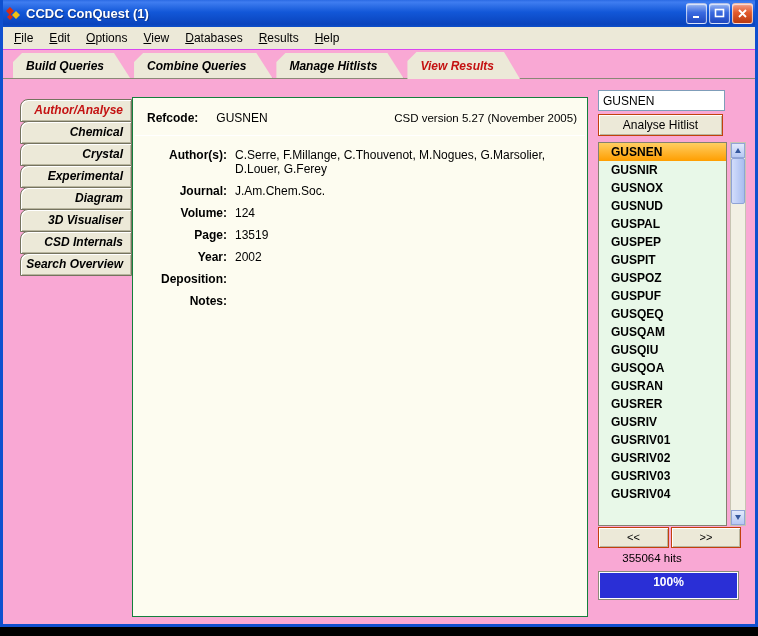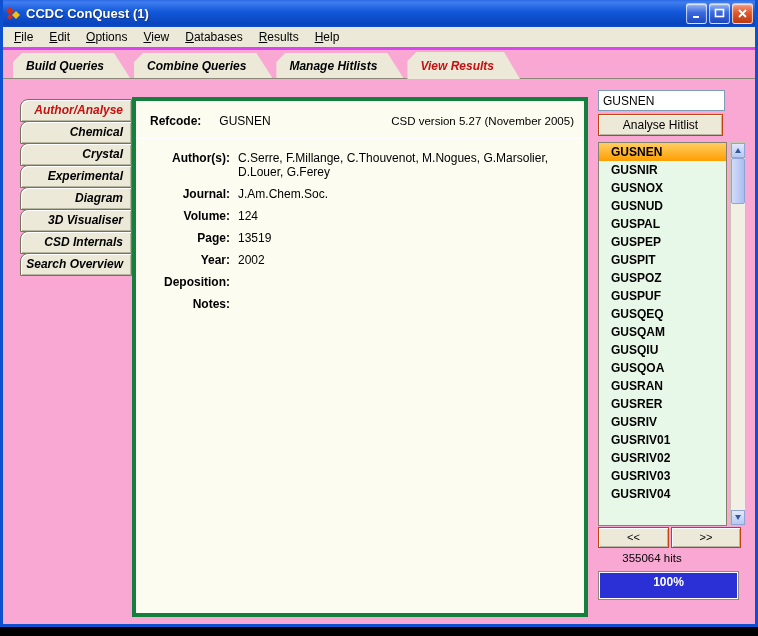--- a/index.html
+++ b/index.html
@@ -36,21 +36,21 @@
     background:linear-gradient(#9cb8f2 0%,#3a6ae0 45%,#1f48c0 100%);
     box-shadow:inset 0 1px 1px rgba(255,255,255,.7);
     display:flex; align-items:center; justify-content:center;
   }
   .winbtn.close { background:linear-gradient(#f2a08c 0%,#e25b2d 45%,#b93a10 100%); }
 
   
   .menubar {
     position:absolute; top:27px; left:0; right:0; height:23px;
     background:#ece9d8; display:flex; align-items:center; padding-left:3px;
-    border-bottom:3px solid #d946ef;
+    border-bottom:1px solid #d946ef;
   }
   .menu-item { display:inline-block; padding:2px 8px; font-size:12px; color:#000; }
   .menu-item::first-letter { text-decoration:underline; }
 
   
   .tabstrip { position:absolute; top:51px; left:0; right:0; height:28px; }
   .tabline { position:absolute; bottom:0; left:0; right:0; height:1px; background:#8a8876; z-index:1; }
   .tabs { position:absolute; bottom:1px; left:10px; display:flex; gap:4px; align-items:flex-end; }
   .tab {
     height:25px; line-height:26px; padding:0 26px 0 13px;
@@ -76,21 +76,21 @@
     border-top-left-radius:8px;
     font-style:italic; font-weight:bold; font-size:12px; color:#000;
     white-space:nowrap; overflow:hidden;
   }
   .side-btn:first-child { margin-top:0; }
   .side-btn.active { color:var(--accent,#c41212); }
 
   
   .main-panel {
     position:absolute; left:129px; top:97px; width:456px; height:520px;
-    background:#fdfcf0; border:4px solid #15803d;
+    background:#fdfcf0; border:1px solid #15803d;
   }
   .panel-header { display:flex; justify-content:space-between; align-items:baseline; padding:13px 10px 10px 14px; }
   .refcode-label { font-weight:bold; font-size:12px; }
   .refcode-value { font-size:12px; margin-left:18px; flex:1; }
   .csd-version { font-size:11.5px; white-space:nowrap; }
   .header-sep { height:1px; background:#dad7c5; border-bottom:1px solid #fff; margin:0 2px; }
   .fields {
     display:grid; grid-template-columns:86px 1fr; column-gap:8px; row-gap:8px;
     padding:12px 10px 0 8px; font-size:12px;
   }

